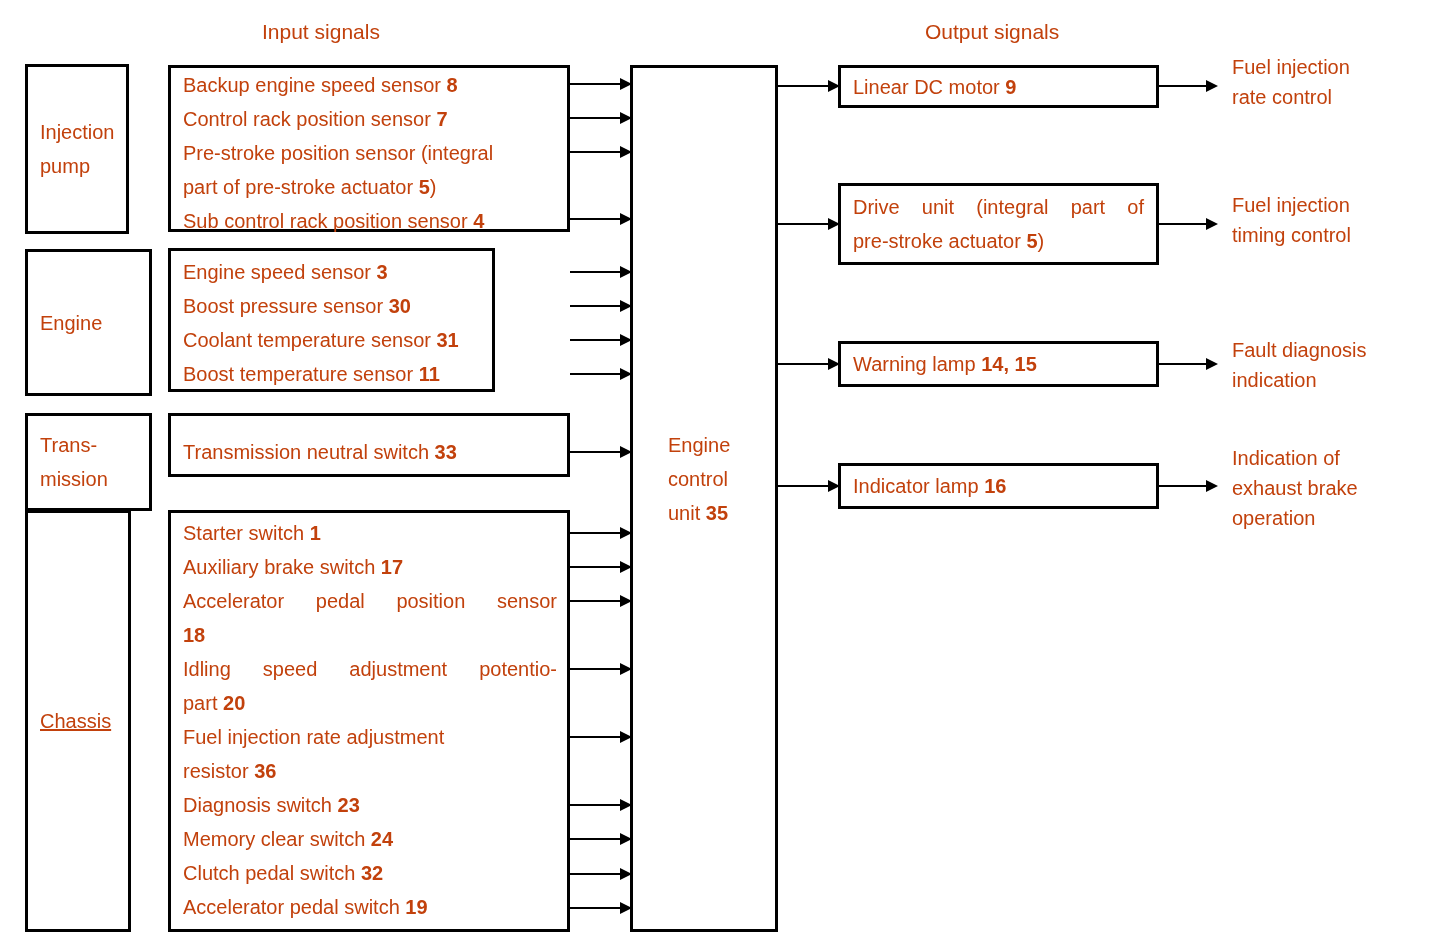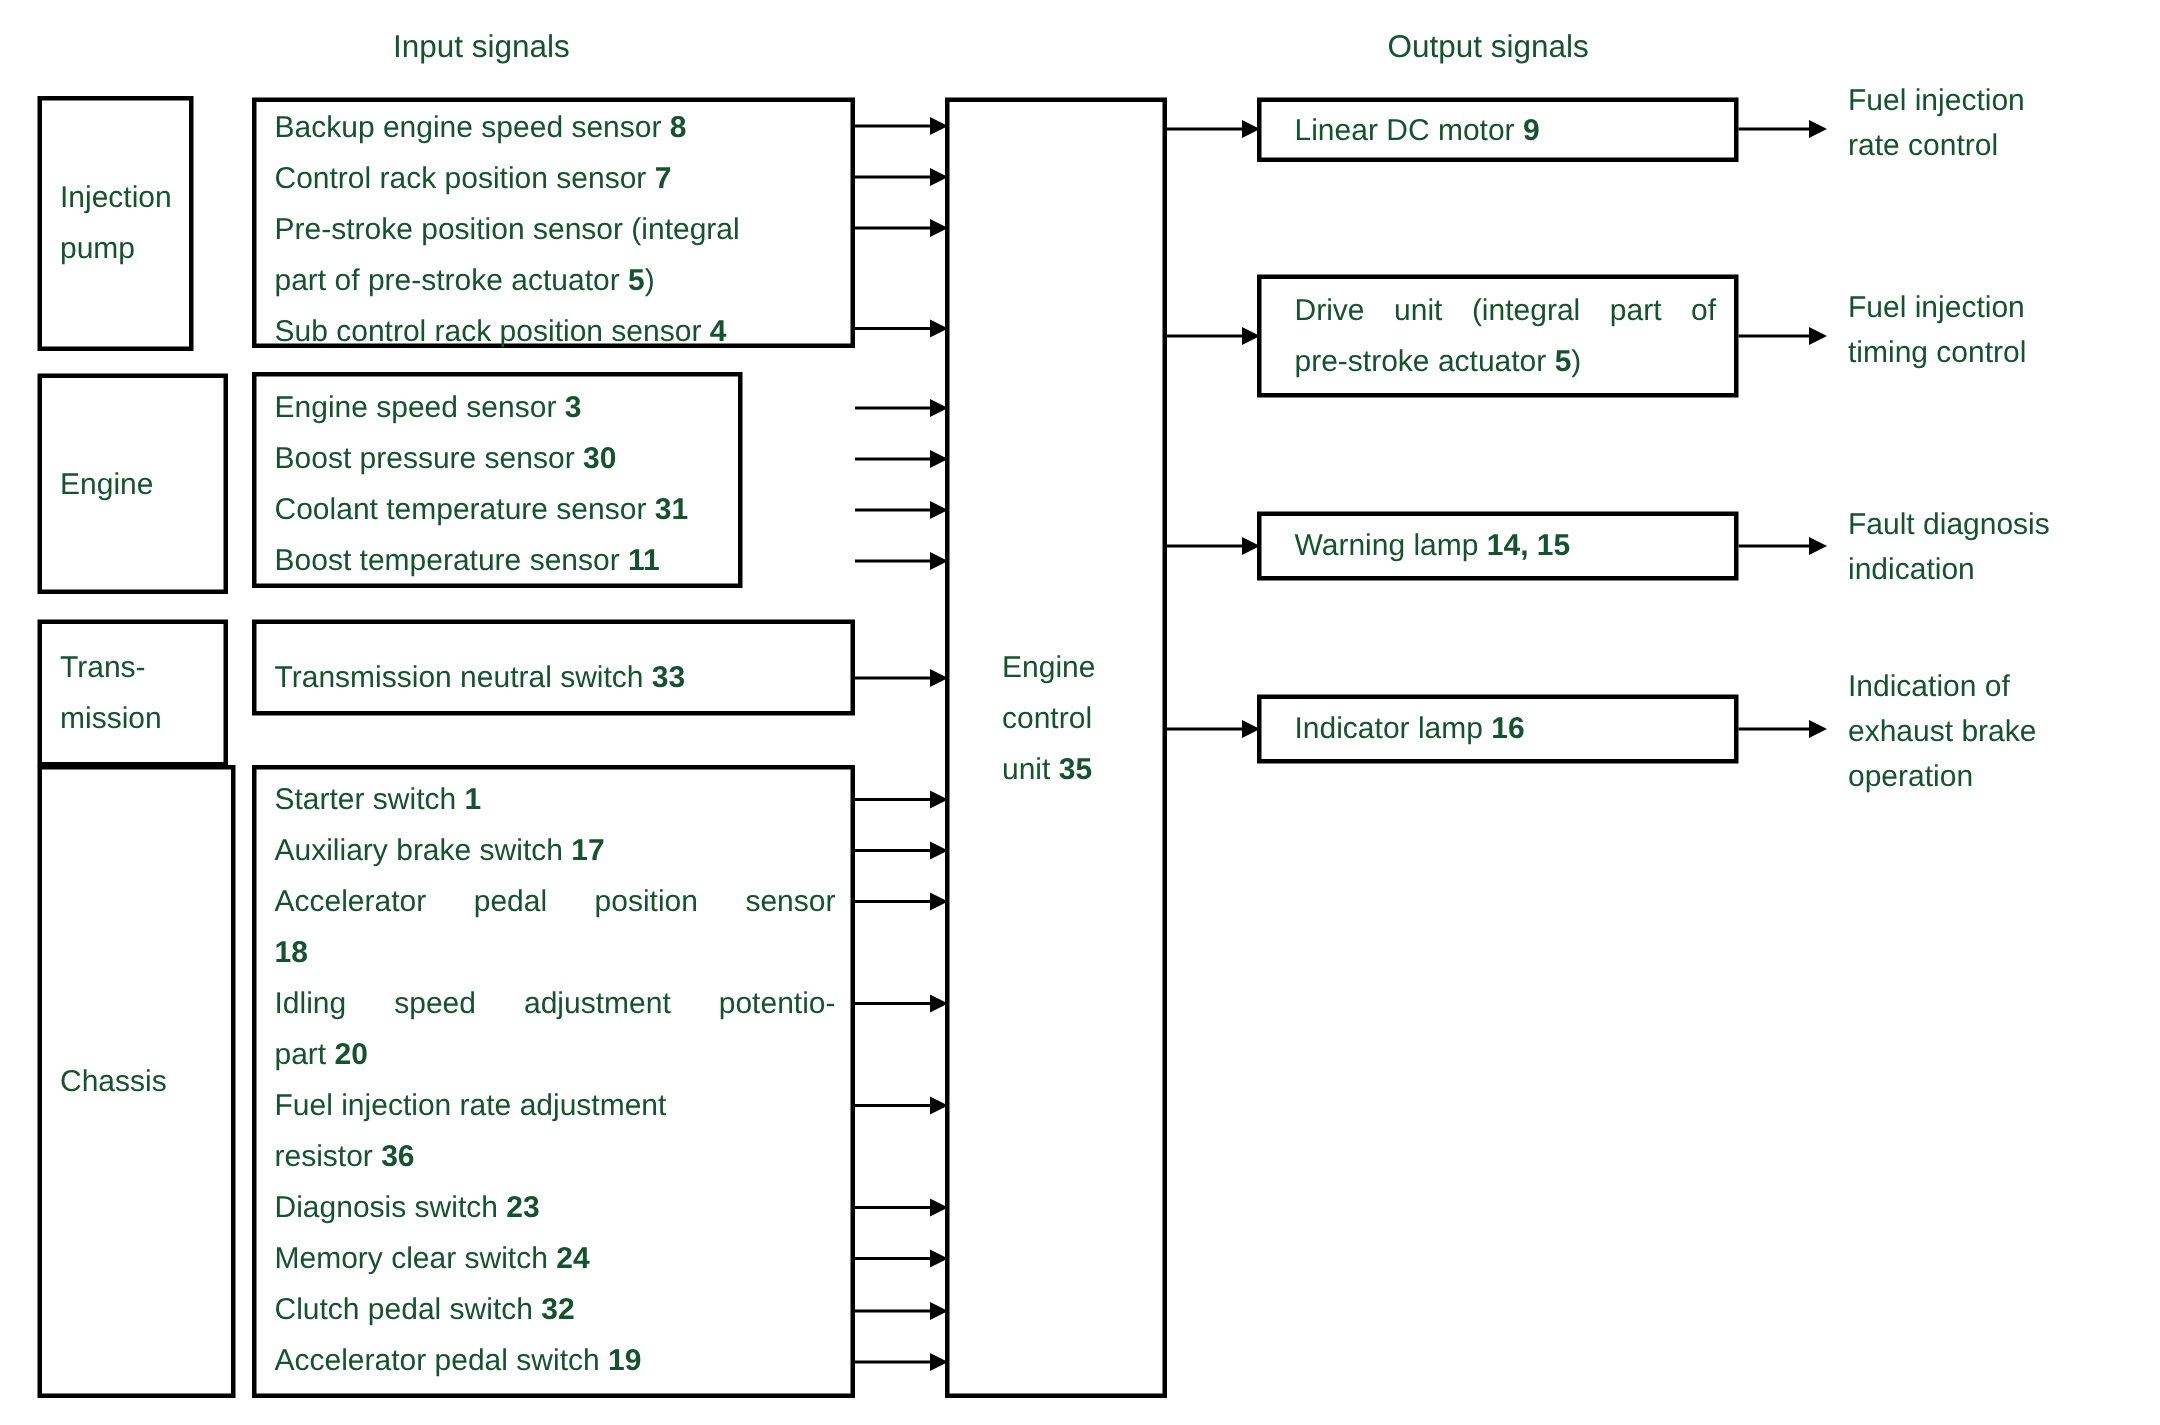--- a/index.html
+++ b/index.html
@@ -1,47 +1,47 @@
 <!DOCTYPE html>
 <html><head>
 <meta charset="utf-8">
 <style>
   html,body{margin:0;padding:0;background:#fff;}
   .stage{
     position:relative;width:1440px;height:950px;background:#ffffff;
     font-family:"Liberation Sans","DejaVu Sans",sans-serif;
-    font-size:20px;color:#14532d;overflow:hidden;
+    font-size:20px;color:#c2410c;overflow:hidden;
   }
   .hdr{position:absolute;font-size:21px;white-space:nowrap;}
   .hdr.input{left:262px;top:20px;}
   .hdr.output{left:925px;top:20px;}
 
   .box{position:absolute;border:3px solid #000;background:#fff;box-sizing:border-box;}
 
   
   .cat{display:flex;flex-direction:column;justify-content:center;padding-left:12px;line-height:34px;}
   .cat1{left:25px;top:64px;width:104px;height:170px;}
   .cat2{left:25px;top:249px;width:127px;height:147px;}
   .cat3{left:25px;top:413px;width:127px;height:98px;}
-  .cat4{left:25px;top:510px;width:132px;height:422px;}
+  .cat4{left:25px;top:510px;width:106px;height:422px;text-decoration:underline;}
 
   
   .in{padding-left:12px;padding-right:10px;line-height:34px;}
   .in1{left:168px;top:65px;width:402px;height:167px;padding-top:0;}
   .in2{left:168px;top:248px;width:327px;height:144px;padding-top:4px;}
   .in3{left:168px;top:413px;width:402px;height:64px;padding-top:19px;}
   .in4{left:168px;top:510px;width:402px;height:422px;padding-top:3px;}
 
   
   .ecu{left:630px;top:65px;width:148px;height:867px;}
   .ecu .lines{position:absolute;left:35px;top:360px;line-height:34px;white-space:nowrap;}
 
   
   .out{left:838px;width:321px;display:flex;flex-direction:column;justify-content:center;
-       padding-left:22px;padding-right:12px;line-height:34px;}
+       padding-left:12px;padding-right:12px;line-height:34px;}
   .out1{top:65px;height:43px;}
   .out2{top:183px;height:82px;}
   .out3{top:341px;height:46px;}
   .out4{top:463px;height:46px;}
 
   
   .lbl{position:absolute;left:1232px;width:210px;line-height:30px;}
   .lbl1{top:52px;}
   .lbl2{top:190px;}
   .lbl3{top:335px;}

